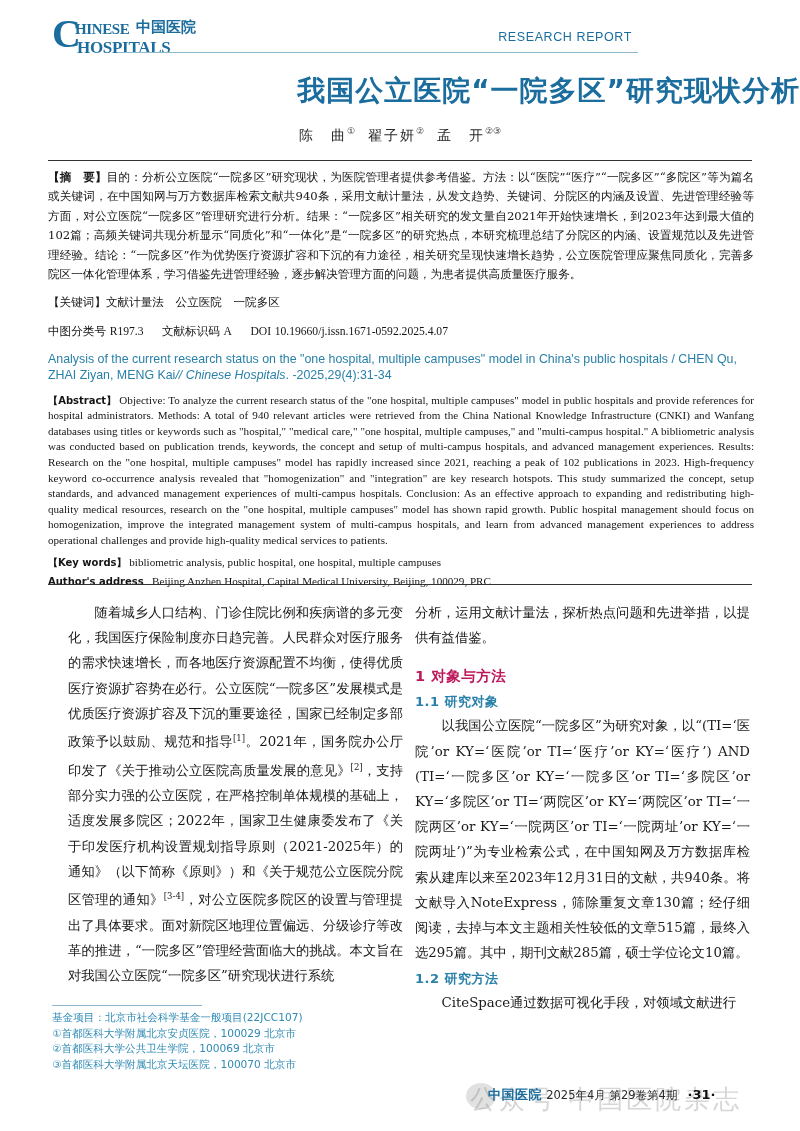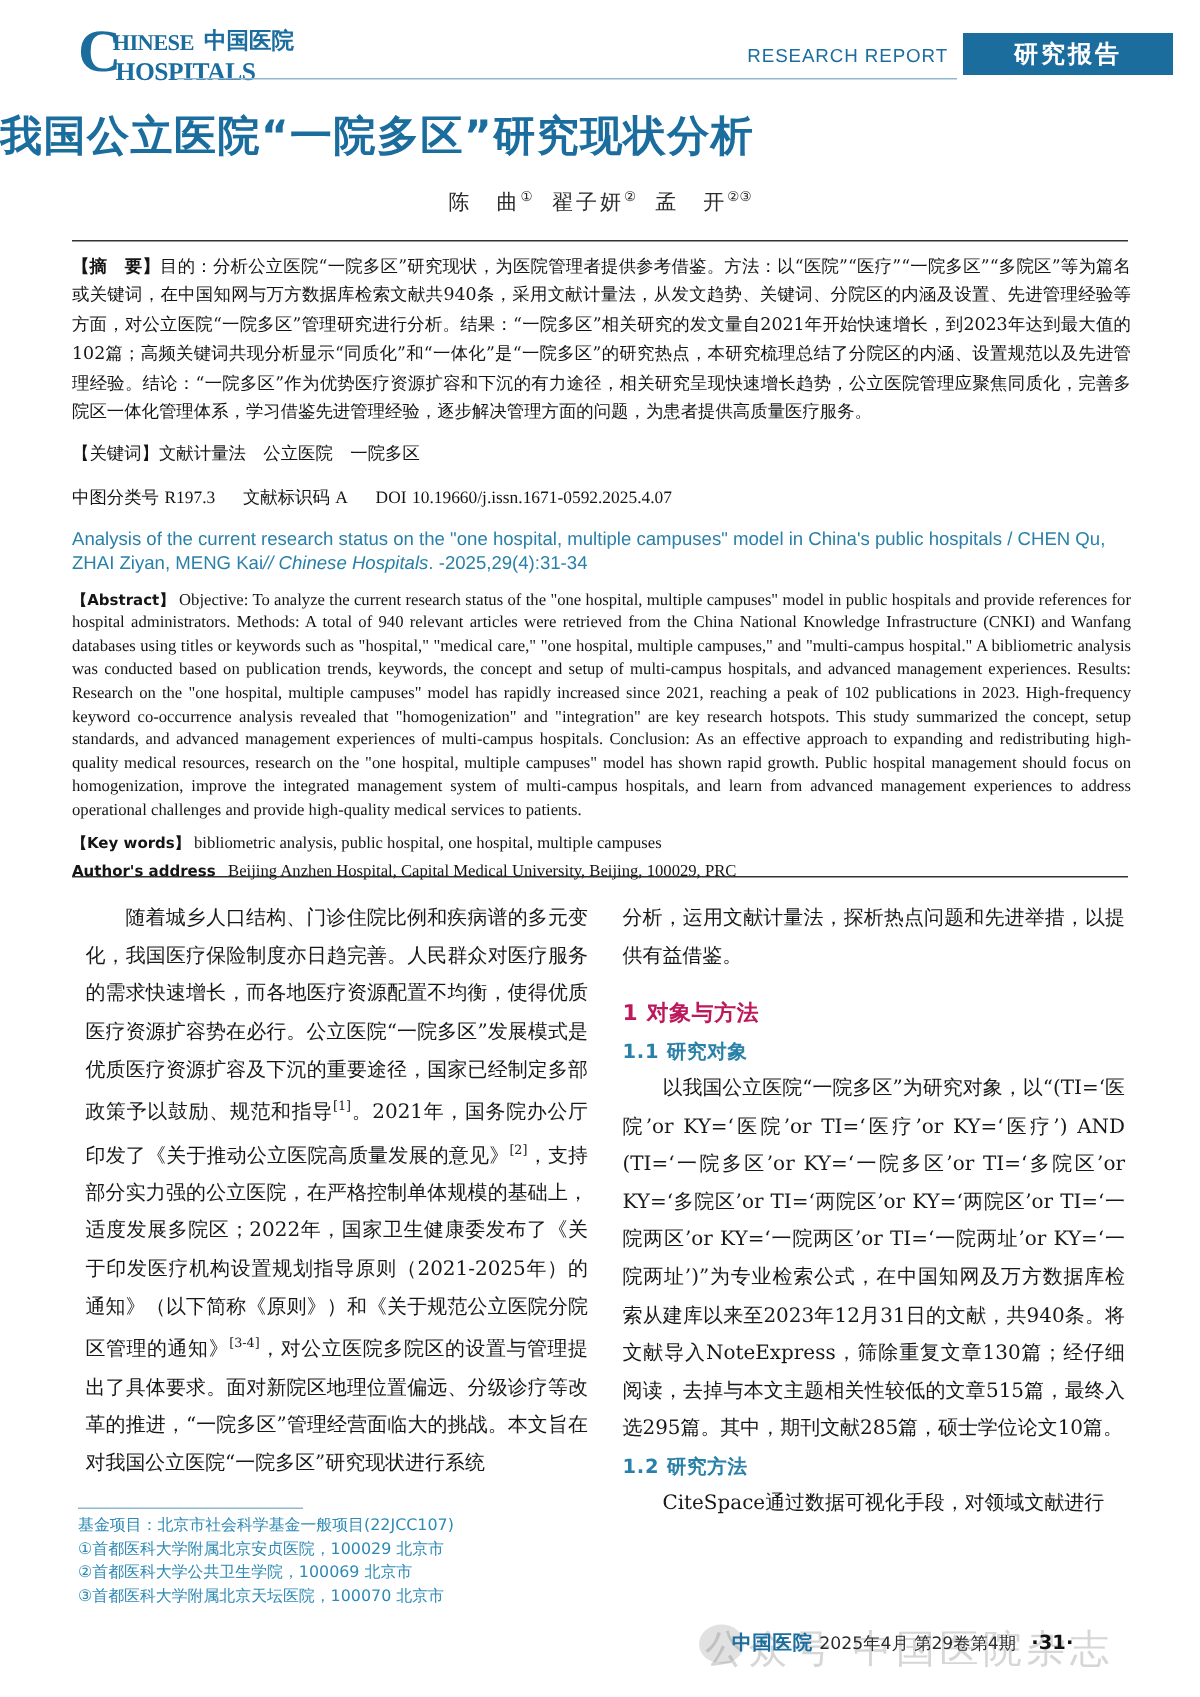--- a/index.html
+++ b/index.html
@@ -111,21 +111,21 @@
     align-items: center;
     justify-content: center;
   }
 
   
   .doc-title {
     position: absolute;
     left: 0;
     top: 72px;
     width: 800px;
-    text-align: left;
+    text-align: right;
     font-family: "DejaVu Sans", sans-serif;
     font-size: 28px;
     font-weight: bold;
     letter-spacing: 1px;
     color: #1b6d9e;
   }
   .authors {
     position: absolute;
     left: 0;
     top: 126px;
@@ -237,21 +237,21 @@
     position: absolute;
     top: 600px;
     width: 335px;
     font-family: "DejaVu Serif", "Liberation Serif", serif;
     font-size: 13.3px;
     line-height: 25.2px;
     color: #181818;
     text-align: justify;
     text-justify: inter-character;
   }
-  .col-left { left: 57px; }
+  .col-left { left: 68px; }
   .col-right { left: 415px; }
   .col p {
     margin: 0;
     text-indent: 2em;
   }
   .col p.noindent { text-indent: 0; }
   .col sup {
     font-size: 8.5px;
     vertical-align: super;
   }
@@ -357,21 +357,20 @@
 
   <div class="header">
     <div class="logo">
       <span class="logo-c">C</span>
       <span class="logo-line1">HINESE</span>
       <span class="logo-cn">中国医院</span>
       <span class="logo-line2">HOSPITALS</span>
     </div>
     <div class="header-rule"></div>
     <div class="header-en">RESEARCH  REPORT</div>
-    <div class="header-badge">研究报告</div>
   </div>
 
   <div class="doc-title">我国公立医院“一院多区”研究现状分析</div>
   <div class="authors">
     <span>陈　曲</span><sup>①</sup>&nbsp;&nbsp;<span>翟子妍</span><sup>②</sup>&nbsp;&nbsp;<span>孟　开</span><sup>②③</sup>
   </div>
 
   <div class="rule-top"></div>
   <div class="abs-block">
 

